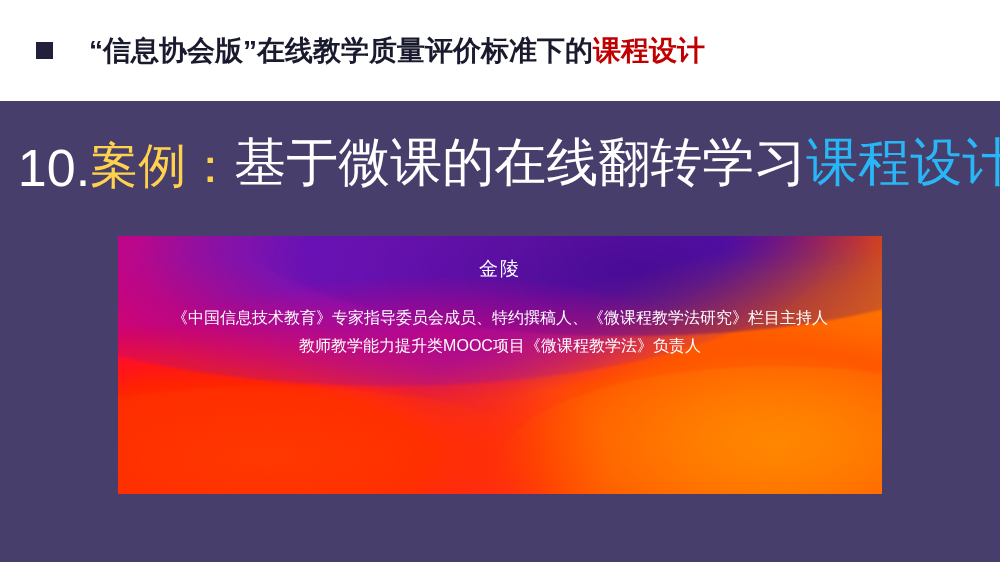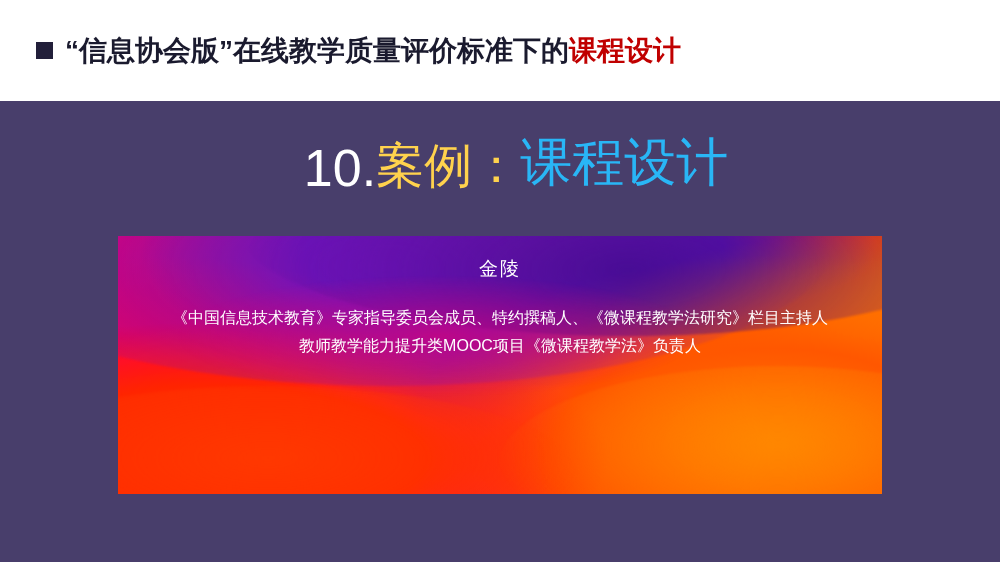--- a/index.html
+++ b/index.html
@@ -28,20 +28,21 @@
     height: 101px;
     background: #ffffff;
     display: flex;
     align-items: center;
   }
   .header-inner {
     display: flex;
     align-items: center;
     padding-left: 36px;
     white-space: nowrap;
+    gap: 24px;
   }
   .bullet-square {
     width: 17px;
     height: 17px;
     background: #221f3a;
     margin-right: 12px;
     flex: none;
   }
   .header-text {
     font-size: 28px;
@@ -171,20 +172,21 @@
   <div class="header-band">
     <div class="header-inner">
       <span class="bullet-square"></span>
       <span class="header-text"><span>“信息协会版”在线教学质量评价标准下的</span><span class="accent">课程设计</span></span>
     </div>
   </div>
 
   <div class="title-row">
     <span class="title-num">10.</span>
       <span class="title-kw1">案例：</span>
+      <span class="title-mid"> 基于微课的在线翻转学习</span>
       <span class="title-kw2">课程设计</span>
   </div>
 
   <div class="banner">
     <div class="banner-bg"></div>
     <div class="swoosh sw1"></div>
     <div class="swoosh sw2"></div>
     <div class="swoosh sw3"></div>
     <div class="swoosh sw4"></div>
     <div class="swoosh sw5"></div>

